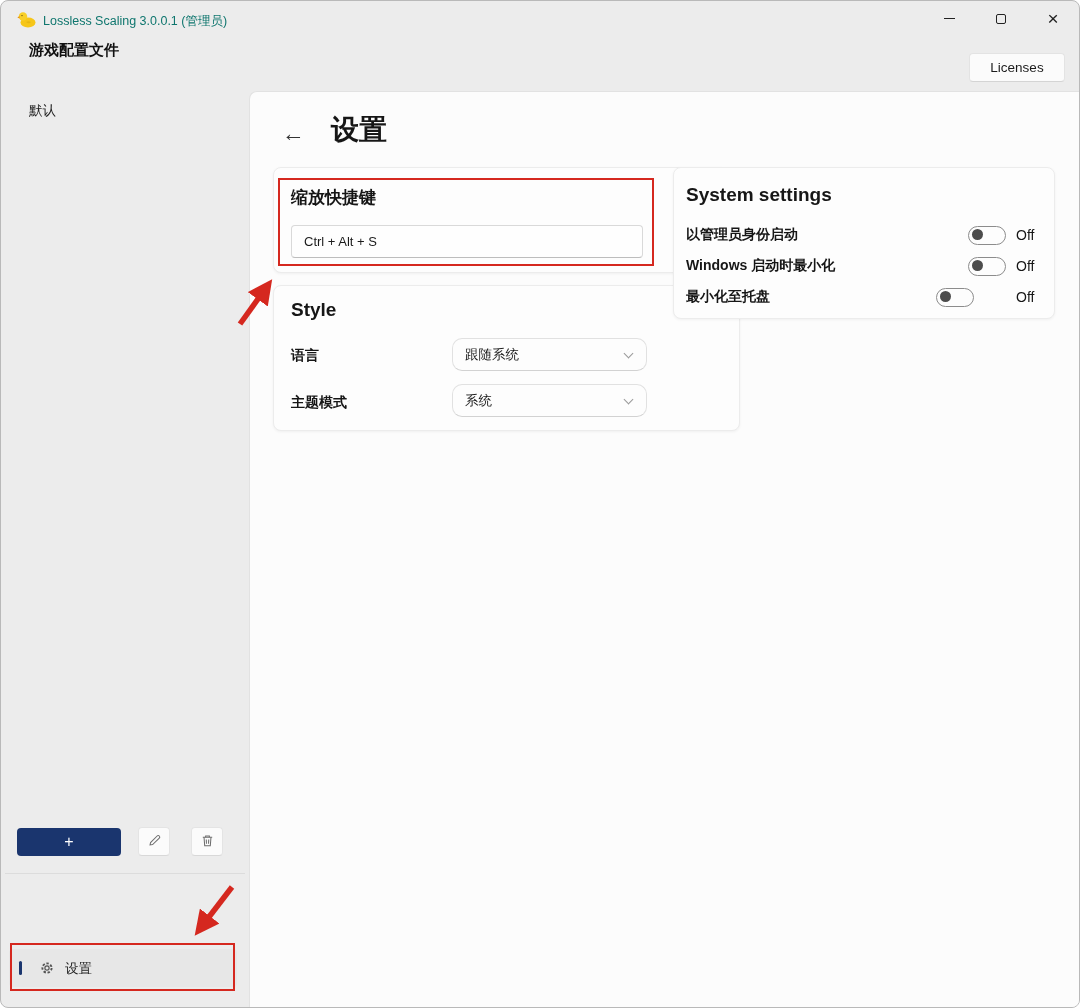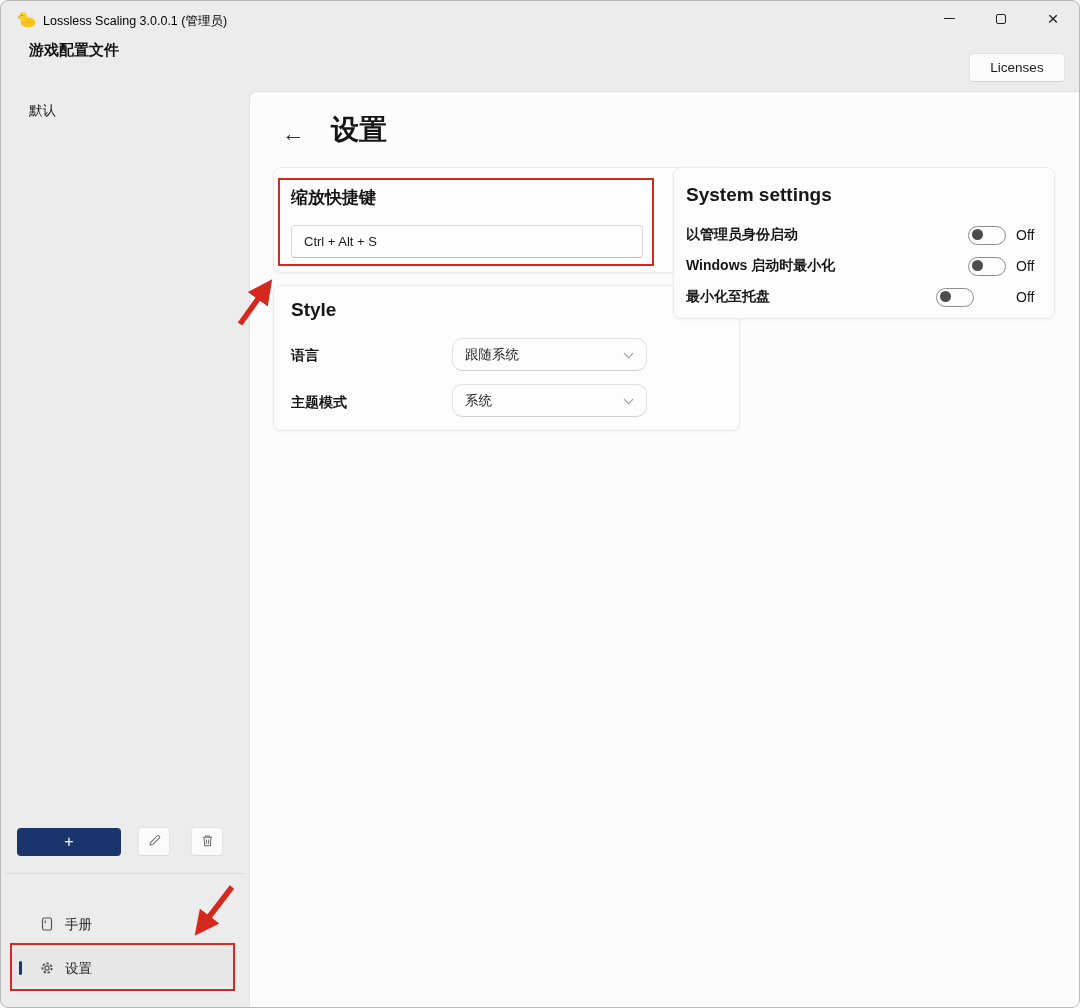--- a/index.html
+++ b/index.html
@@ -3,21 +3,21 @@
 <meta charset="utf-8">
 <style>
   :root { --navy:#1a356e; --red:#d5281f; }
   * { margin:0; padding:0; box-sizing:border-box; }
   body { background:#fff; font-family:"Liberation Sans","DejaVu Sans",sans-serif; }
   #app { position:relative; width:1080px; height:1008px; background:#ececec;
          border:1px solid #b9b9b9; border-radius:8px; overflow:hidden; }
 
   
   .app-icon { position:absolute; left:16px; top:10px; width:20px; height:17px; }
-  .app-title { position:absolute; left:42px; top:12px; font-size:12.5px; color:#000000; }
+  .app-title { position:absolute; left:42px; top:12px; font-size:12.5px; color:#0f766e; }
   .win-controls { position:absolute; right:6px; top:4px; display:flex; gap:12px; }
   .winbtn { width:40px; height:27px; background:none; border:none; display:flex;
             align-items:center; justify-content:center; cursor:pointer; }
   .min-glyph { width:11px; height:1.5px; background:#222; display:block; }
   .max-glyph { width:10px; height:10px; border:1.4px solid #222; border-radius:2px; display:block; }
   .close-glyph { font-size:19px; color:#222; line-height:1; }
 
   
   .header-title { position:absolute; left:28px; top:40px; font-size:15px; font-weight:700; color:#111; }
   .licenses-btn { position:absolute; left:968px; top:52px; width:96px; height:29px;
@@ -183,29 +183,20 @@
         <path d="M3 4.5 h10"></path>
           <path d="M6 4.5 V3.2 h4 v1.3"></path>
         <path d="M4.3 4.5 l0.7 9 h6 l0.7 -9"></path>
         <line x1="6.7" y1="7" x2="6.9" y2="11.5"></line>
           <line x1="9.3" y1="7" x2="9.1" y2="11.5"></line>
       </svg>
     </span>
   </button>
   <div class="sidebar-divider"></div>
 
-  <div class="nav-item" id="nav-manual">
-    <span class="nav-icon">
-      <svg viewBox="0 0 16 16" width="16" height="16" fill="none" stroke="#555" stroke-width="1.2">
-        <rect x="3.5" y="2" width="9" height="12" rx="1.8"></rect>
-        <line x1="6.3" y1="4.6" x2="6.3" y2="7.2"></line>
-      </svg>
-    </span>
-    <span class="nav-label">手册</span>
-  </div>
 
   <div class="nav-item" id="nav-settings">
     <span class="nav-accent"></span>
     <span class="nav-icon">
       <svg viewBox="0 0 16 16" width="16" height="16" fill="none" stroke="#555">
         <circle cx="8" cy="8" r="2.1" stroke-width="1.2"></circle>
         <circle cx="8" cy="8" r="4.6" stroke-width="1.9" stroke-dasharray="2.4 1.7"></circle>
       </svg>
     </span>
     <span class="nav-label">设置</span>

